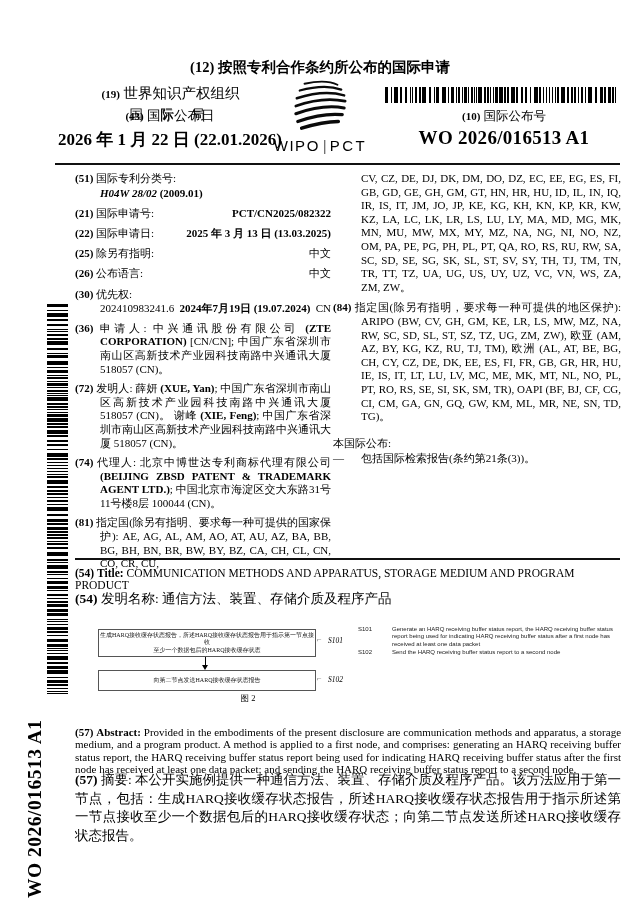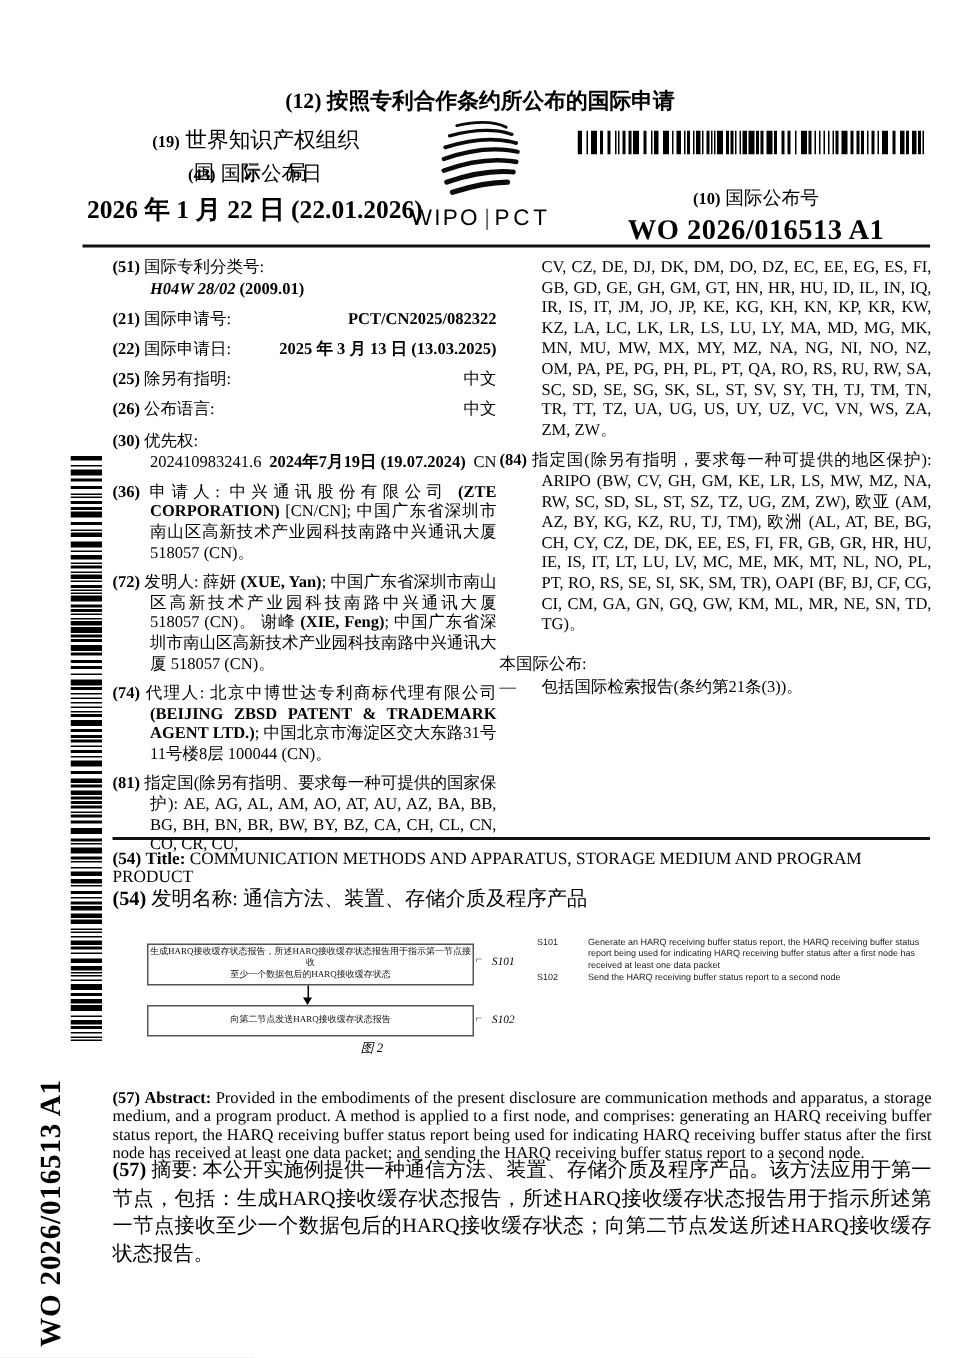--- a/index.html
+++ b/index.html
@@ -21,21 +21,21 @@
   .logo-text{left:258px;top:137px;width:125px;text-align:center;
              font-family:"Liberation Sans","DejaVu Sans",sans-serif;font-size:15px;}
   .logo-wipo{font-weight:normal;letter-spacing:1.5px;}
   .logo-sep{font-weight:300;color:#666;padding:0 3px;}
   .logo-pct{font-weight:normal;letter-spacing:2.5px;}
   .barcode{display:block;}
   .barcode svg rect{fill:#000;}
   #barcode-top{left:385px;top:87px;width:231px;height:16px;}
   #barcode-left{left:47px;top:304px;width:21px;height:390px;}
   .pubno-block{left:388px;top:108px;width:232px;text-align:center;}
-  .pubno-label{font-size:12.5px;margin-top:16px;}
+  .pubno-label{font-size:12.5px;}
   .pubno-val{font-size:19px;font-weight:bold;margin-top:2px;letter-spacing:0.3px;}
   .rule1{left:55px;top:163px;width:565px;height:2px;background:#111;}
   .rule2{left:75px;top:558px;width:545px;height:2px;background:#111;}
   
   .col{font-size:11px;line-height:13.6px;}
   .col-left{left:75px;top:172px;width:256px;}
   .col-right{left:333px;top:172px;width:288px;}
   .bib{margin-bottom:6px;padding-left:25px;text-indent:-25px;text-align:justify;}
   .col-right .bib{padding-left:28px;text-indent:-28px;}
   .bib-line2{padding-left:25px;text-indent:0;}
@@ -55,21 +55,21 @@
         font-size:6px;line-height:7.5px;text-align:center;color:#111;}
   .fbox1{top:0;height:26px;}
   .fbox2{top:41px;height:19px;}
   .fig-arrow-line{position:absolute;left:107px;top:28px;width:1px;height:9px;background:#000;}
   .fig-arrow-head{position:absolute;left:104px;top:36px;width:0;height:0;
         border-left:3.5px solid transparent;border-right:3.5px solid transparent;border-top:5px solid #000;}
   .step-label{position:absolute;font-size:7.5px;font-style:italic;}
   .s101{left:230px;top:7px;}
   .s102{left:230px;top:46px;}
   .step-tick{position:absolute;font-size:8px;color:#333;}
-  .fig-caption{left:98px;top:693px;width:300px;text-align:center;font-size:8.5px;font-style:italic;}
+  .fig-caption{left:98px;top:693px;width:300px;text-align:center;font-size:8.5px;}
   .legend{left:358px;top:626px;width:263px;font-family:"Liberation Sans","DejaVu Sans",sans-serif;
           font-size:6px;line-height:7.3px;color:#222;}
   .legend-row{display:flex;margin-bottom:1px;}
   .legend-label{width:34px;flex:none;}
   .legend-text{flex:1;}
   
   .abstract-en{left:75px;top:726px;width:546px;font-size:11px;line-height:12.4px;text-align:justify;}
   .abstract-zh{left:75px;top:771px;width:546px;font-size:13.5px;line-height:18.6px;text-align:justify;}
   
   .side-pubno{left:24px;top:898px;transform:rotate(-90deg);transform-origin:0 0;

